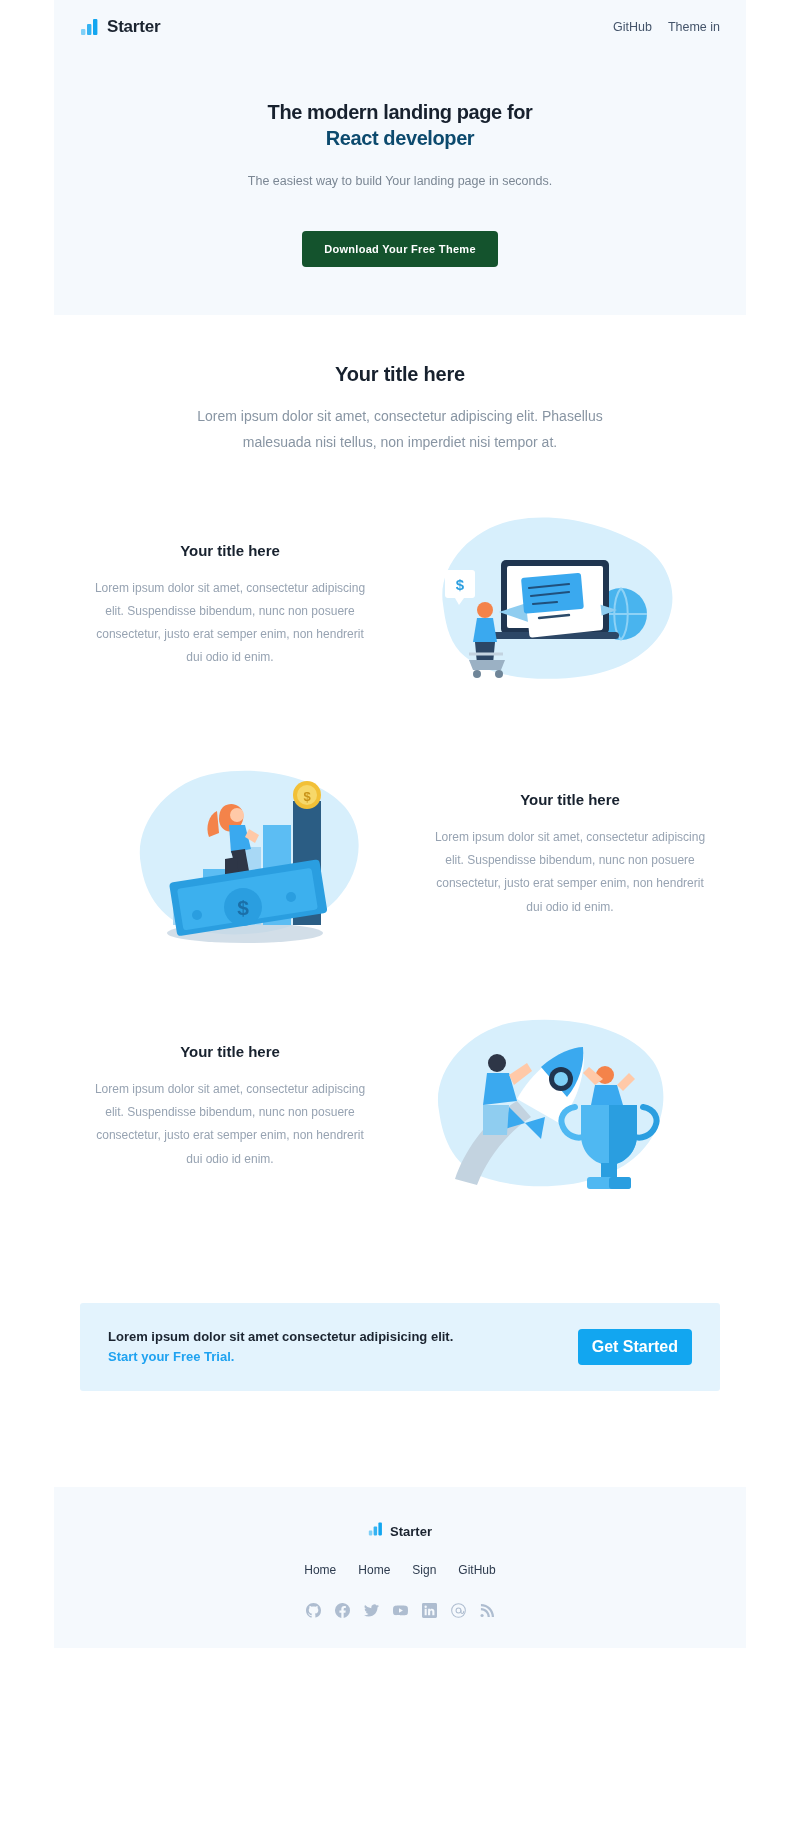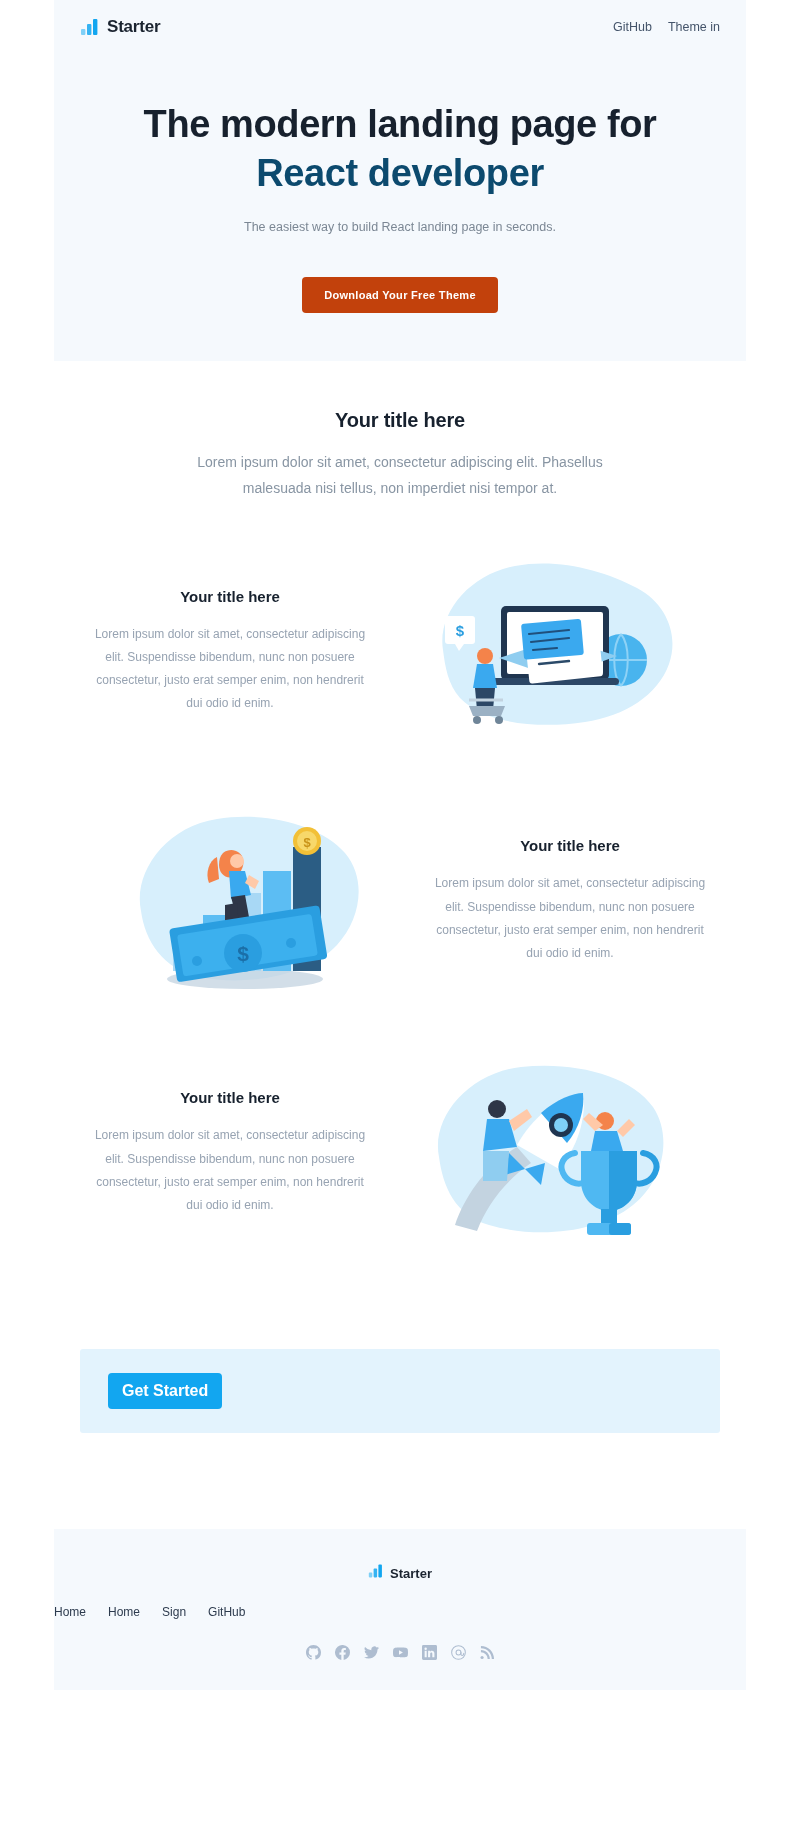--- a/index.html
+++ b/index.html
@@ -46,37 +46,37 @@
     gap: 16px;
   }
   .nav-link {
     font-size: 12.5px;
     color: #44546a;
     text-decoration: none;
   }
 
   .hero-body { text-align: center; padding-top: 46px; }
   .hero-title {
-    font-size: 38px;
+    font-size: 20px;
     font-weight: bold;
     line-height: 1.28;
     color: #17212e;
     letter-spacing: -0.4px;
   }
   .hero-title-accent { color: #0c4a6e; display: block; }
   .hero-sub {
     margin-top: 20px;
     font-size: 12.5px;
     color: #7b8794;
     line-height: 1.6;
   }
   .hero-cta-row { margin-top: 40px; }
   .btn-primary {
     display: inline-block;
-    background: #c2410c;
+    background: #14532d;
     color: #ffffff;
     font-size: 11px;
     font-weight: bold;
     letter-spacing: 0.3px;
     padding: 12px 22px;
     border: none;
     border-radius: 4px;
     cursor: pointer;
     font-family: "Liberation Sans", sans-serif;
   }
@@ -164,21 +164,21 @@
   .footer-brand {
     display: inline-flex;
     align-items: center;
     gap: 6px;
     text-decoration: none;
   }
   .footer-brand-name { font-size: 13px; font-weight: bold; color: #1b2430; }
   .footer-nav {
     margin-top: 22px;
     display: flex;
-    justify-content: flex-start;
+    justify-content: center;
     gap: 22px;
   }
   .footer-link {
     font-size: 12px;
     color: #2d3b4e;
     text-decoration: none;
     font-weight: normal;
   }
   .social-row {
     margin-top: 26px;
@@ -211,21 +211,21 @@
         <a class="nav-link" href="#">GitHub</a>
         <a class="nav-link" href="#">Theme in</a>
       </div>
     </nav>
 
     <div class="hero-body">
       <h1 class="hero-title">
         <span>The modern landing page for</span>
         <span class="hero-title-accent">React developer</span>
       </h1>
-      <p class="hero-sub">The easiest way to build React landing page in seconds.</p>
+      <p class="hero-sub">The easiest way to build Your landing page in seconds.</p>
       <div class="hero-cta-row">
         <button class="btn-primary">Download Your Free Theme</button>
       </div>
     </div>
   </section>
 
   <section class="features">
     <div class="container">
 
       <div class="section-head">
@@ -337,20 +337,24 @@
           </svg>
         </div>
       </div>
 
     </div>
   </section>
 
   <section class="cta-wrap">
     <div class="container">
       <div class="cta-banner">
+        <div class="cta-copy">
+          <span>Lorem ipsum dolor sit amet consectetur adipisicing elit.</span>
+          <a class="cta-link" href="#">Start your Free Trial.</a>
+        </div>
         <button class="btn-small">Get Started</button>
       </div>
     </div>
   </section>
 
   <footer class="footer">
     <a class="footer-brand" href="#">
       <span>
         <svg width="16" height="16" viewBox="0 0 20 20">
           <rect x="1" y="12" width="4.4" height="6" rx="1" fill="#7fd0f7"></rect>

